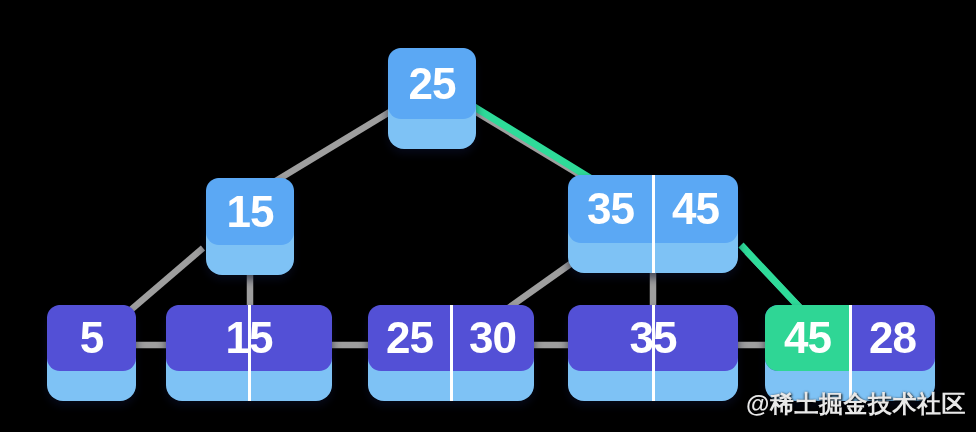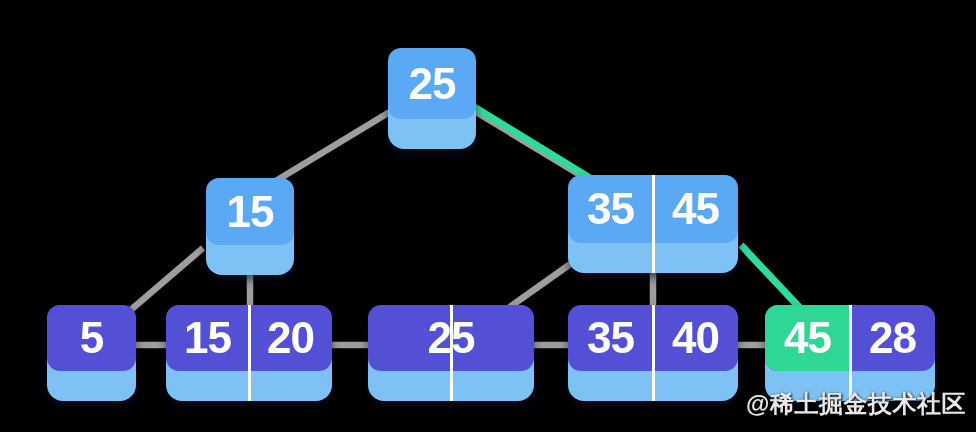--- a/index.html
+++ b/index.html
@@ -128,36 +128,35 @@
 
   <div class="node" id="leaf-5">
     <div class="face purple">
       <div class="cell">5</div>
     </div>
   </div>
 
   <div class="node" id="leaf-1520">
     <div class="face purple">
       <div class="cell">15</div>
-      <div class="cell">20</div>
     </div>
     <div class="divider"></div>
   </div>
 
   <div class="node" id="leaf-2530">
     <div class="face purple">
       <div class="cell">25</div>
+      <div class="cell">30</div>
     </div>
     <div class="divider"></div>
   </div>
 
   <div class="node" id="leaf-3540">
     <div class="face purple">
       <div class="cell">35</div>
-      <div class="cell">40</div>
     </div>
     <div class="divider"></div>
   </div>
 
   <div class="node" id="leaf-4555">
     <div class="face purple">
       <div class="cell green">45</div>
       <div class="cell">28</div>
     </div>
     <div class="divider"></div>

